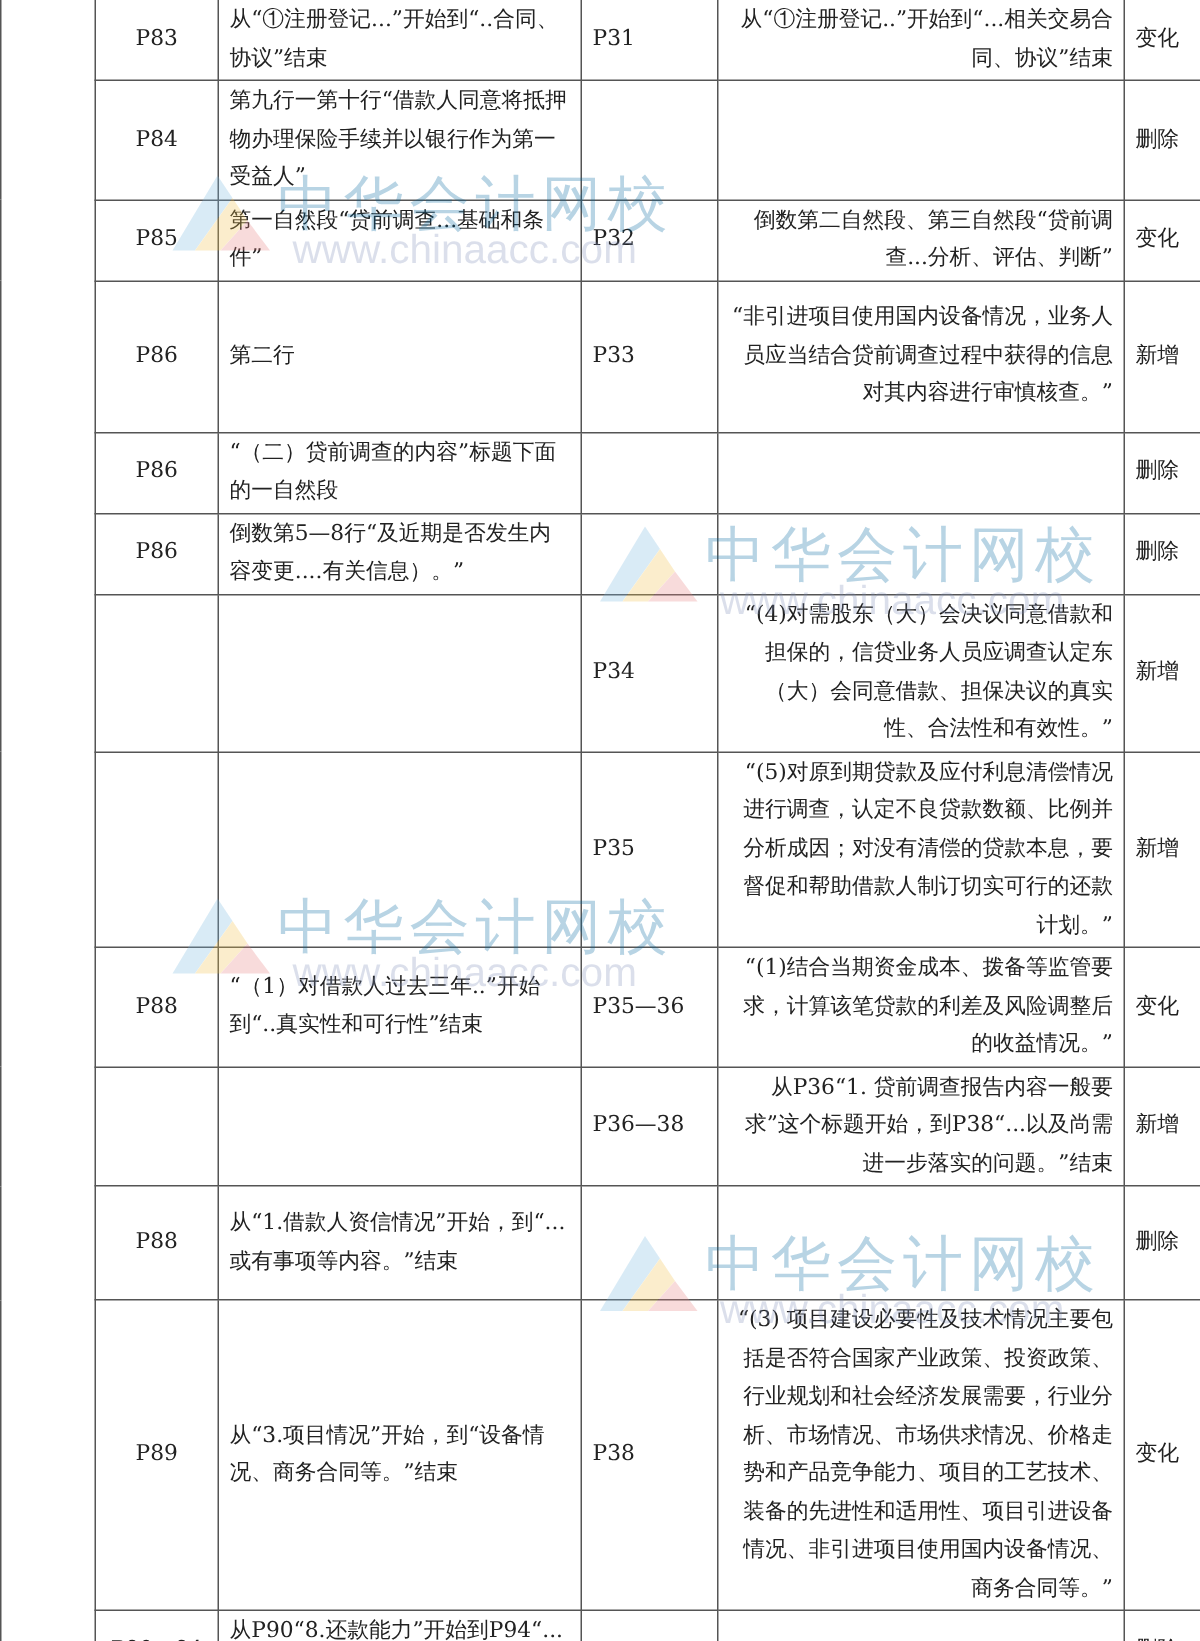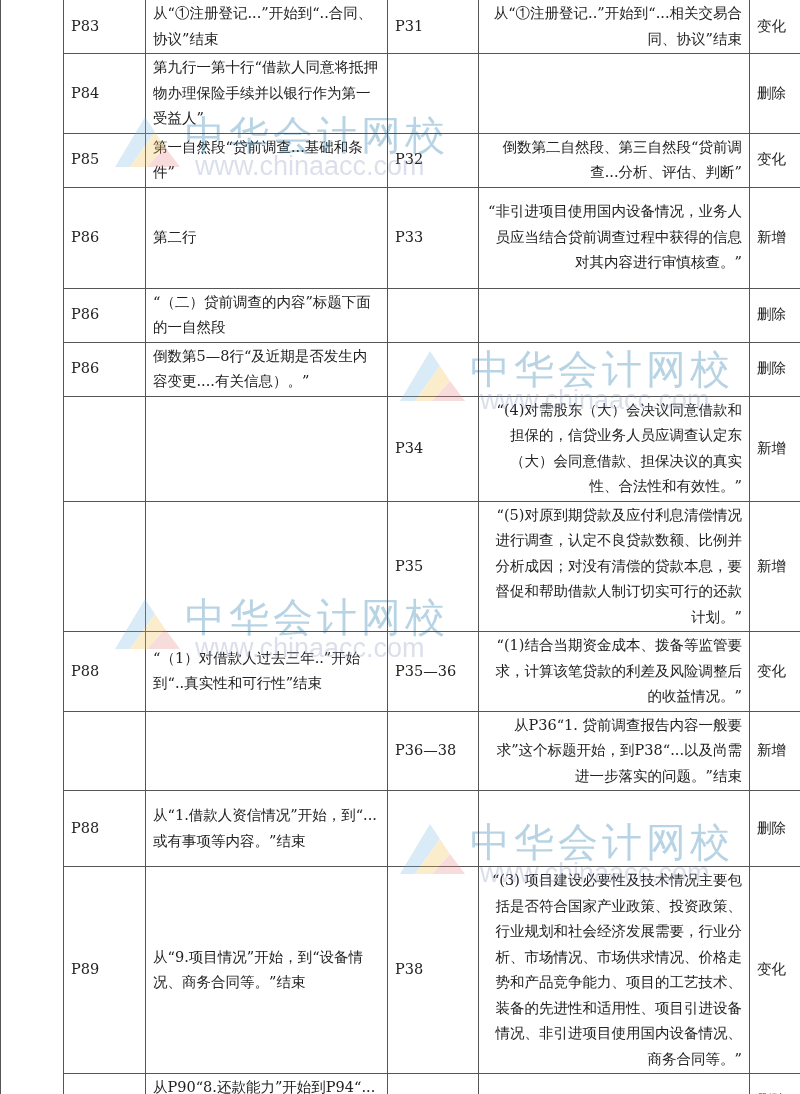--- a/index.html
+++ b/index.html
@@ -3,21 +3,21 @@
   <meta charset="utf-8">
   <style>
     html, body { margin: 0; padding: 0; background: #ffffff; }
     body { width: 800px; height: 1094px; overflow: hidden; position: relative;
            font-family: "DejaVu Serif", "Liberation Serif", serif; color: #222; }
     table.doc { position: absolute; left: 0; top: -1px; border-collapse: collapse;
                 table-layout: fixed; width: 800px; }
     table.doc td { border: 1px solid #555; padding: 1px 7px; font-size: 14.5px;
                    line-height: 25.5px; vertical-align: middle; word-break: break-all; }
     td.c-blank { width: 48px; }
-    td.c-page { width: 67px; padding: 0 2px; }
+    td.c-page { width: 67px; text-align: center; padding: 0 2px; }
     td.c-text { width: 228px; text-align: left; }
     td.c-newpage { width: 76px; text-align: left; padding: 0 2px; }
     td.c-newtext { width: 256px; text-align: right; }
     td.c-status { width: 36px; padding: 0 2px; }
     .watermark { position: absolute; pointer-events: none; opacity: 0.28; }
     .wm-cn { font-family: Liberation Serif, serif; font-size: 40px; color: #0369a1;
              letter-spacing: 4px; white-space: nowrap; }
     .wm-url { font-family: "Liberation Sans", sans-serif; font-size: 27px; color: #7f8fb8;
               white-space: nowrap; margin-top: -12px; margin-left: 10px; }
     .wm-logo { position: absolute; left: -80px; top: 4px; width: 80px; height: 60px; }
@@ -108,21 +108,21 @@
     </tr>
     <tr style="height:76px">
       <td class="c-page">P88</td>
       <td class="c-text">从“1.借款人资信情况”开始，到“...或有事项等内容。”结束</td>
       <td class="c-newpage"></td>
       <td class="c-newtext"></td>
       <td class="c-status">删除</td>
     </tr>
     <tr style="height:204px">
       <td class="c-page">P89</td>
-      <td class="c-text">从“9.项目情况”开始，到“设备情况、商务合同等。”结束</td>
+      <td class="c-text">从“3.项目情况”开始，到“设备情况、商务合同等。”结束</td>
       <td class="c-newpage">P38</td>
       <td class="c-newtext">“(3) 项目建设必要性及技术情况主要包括是否符合国家产业政策、投资政策、行业规划和社会经济发展需要，行业分析、市场情况、市场供求情况、价格走势和产品竞争能力、项目的工艺技术、装备的先进性和适用性、项目引进设备情况、非引进项目使用国内设备情况、商务合同等。”</td>
       <td class="c-status">变化</td>
     </tr>
     <tr style="height:51px">
       <td class="c-page">P90—94</td>
       <td class="c-text">从P90“8.还款能力”开始到P94“...事项或注意的问题。”</td>
       <td class="c-newpage"></td>
       <td class="c-newtext"></td>
       <td class="c-status">删除</td>

